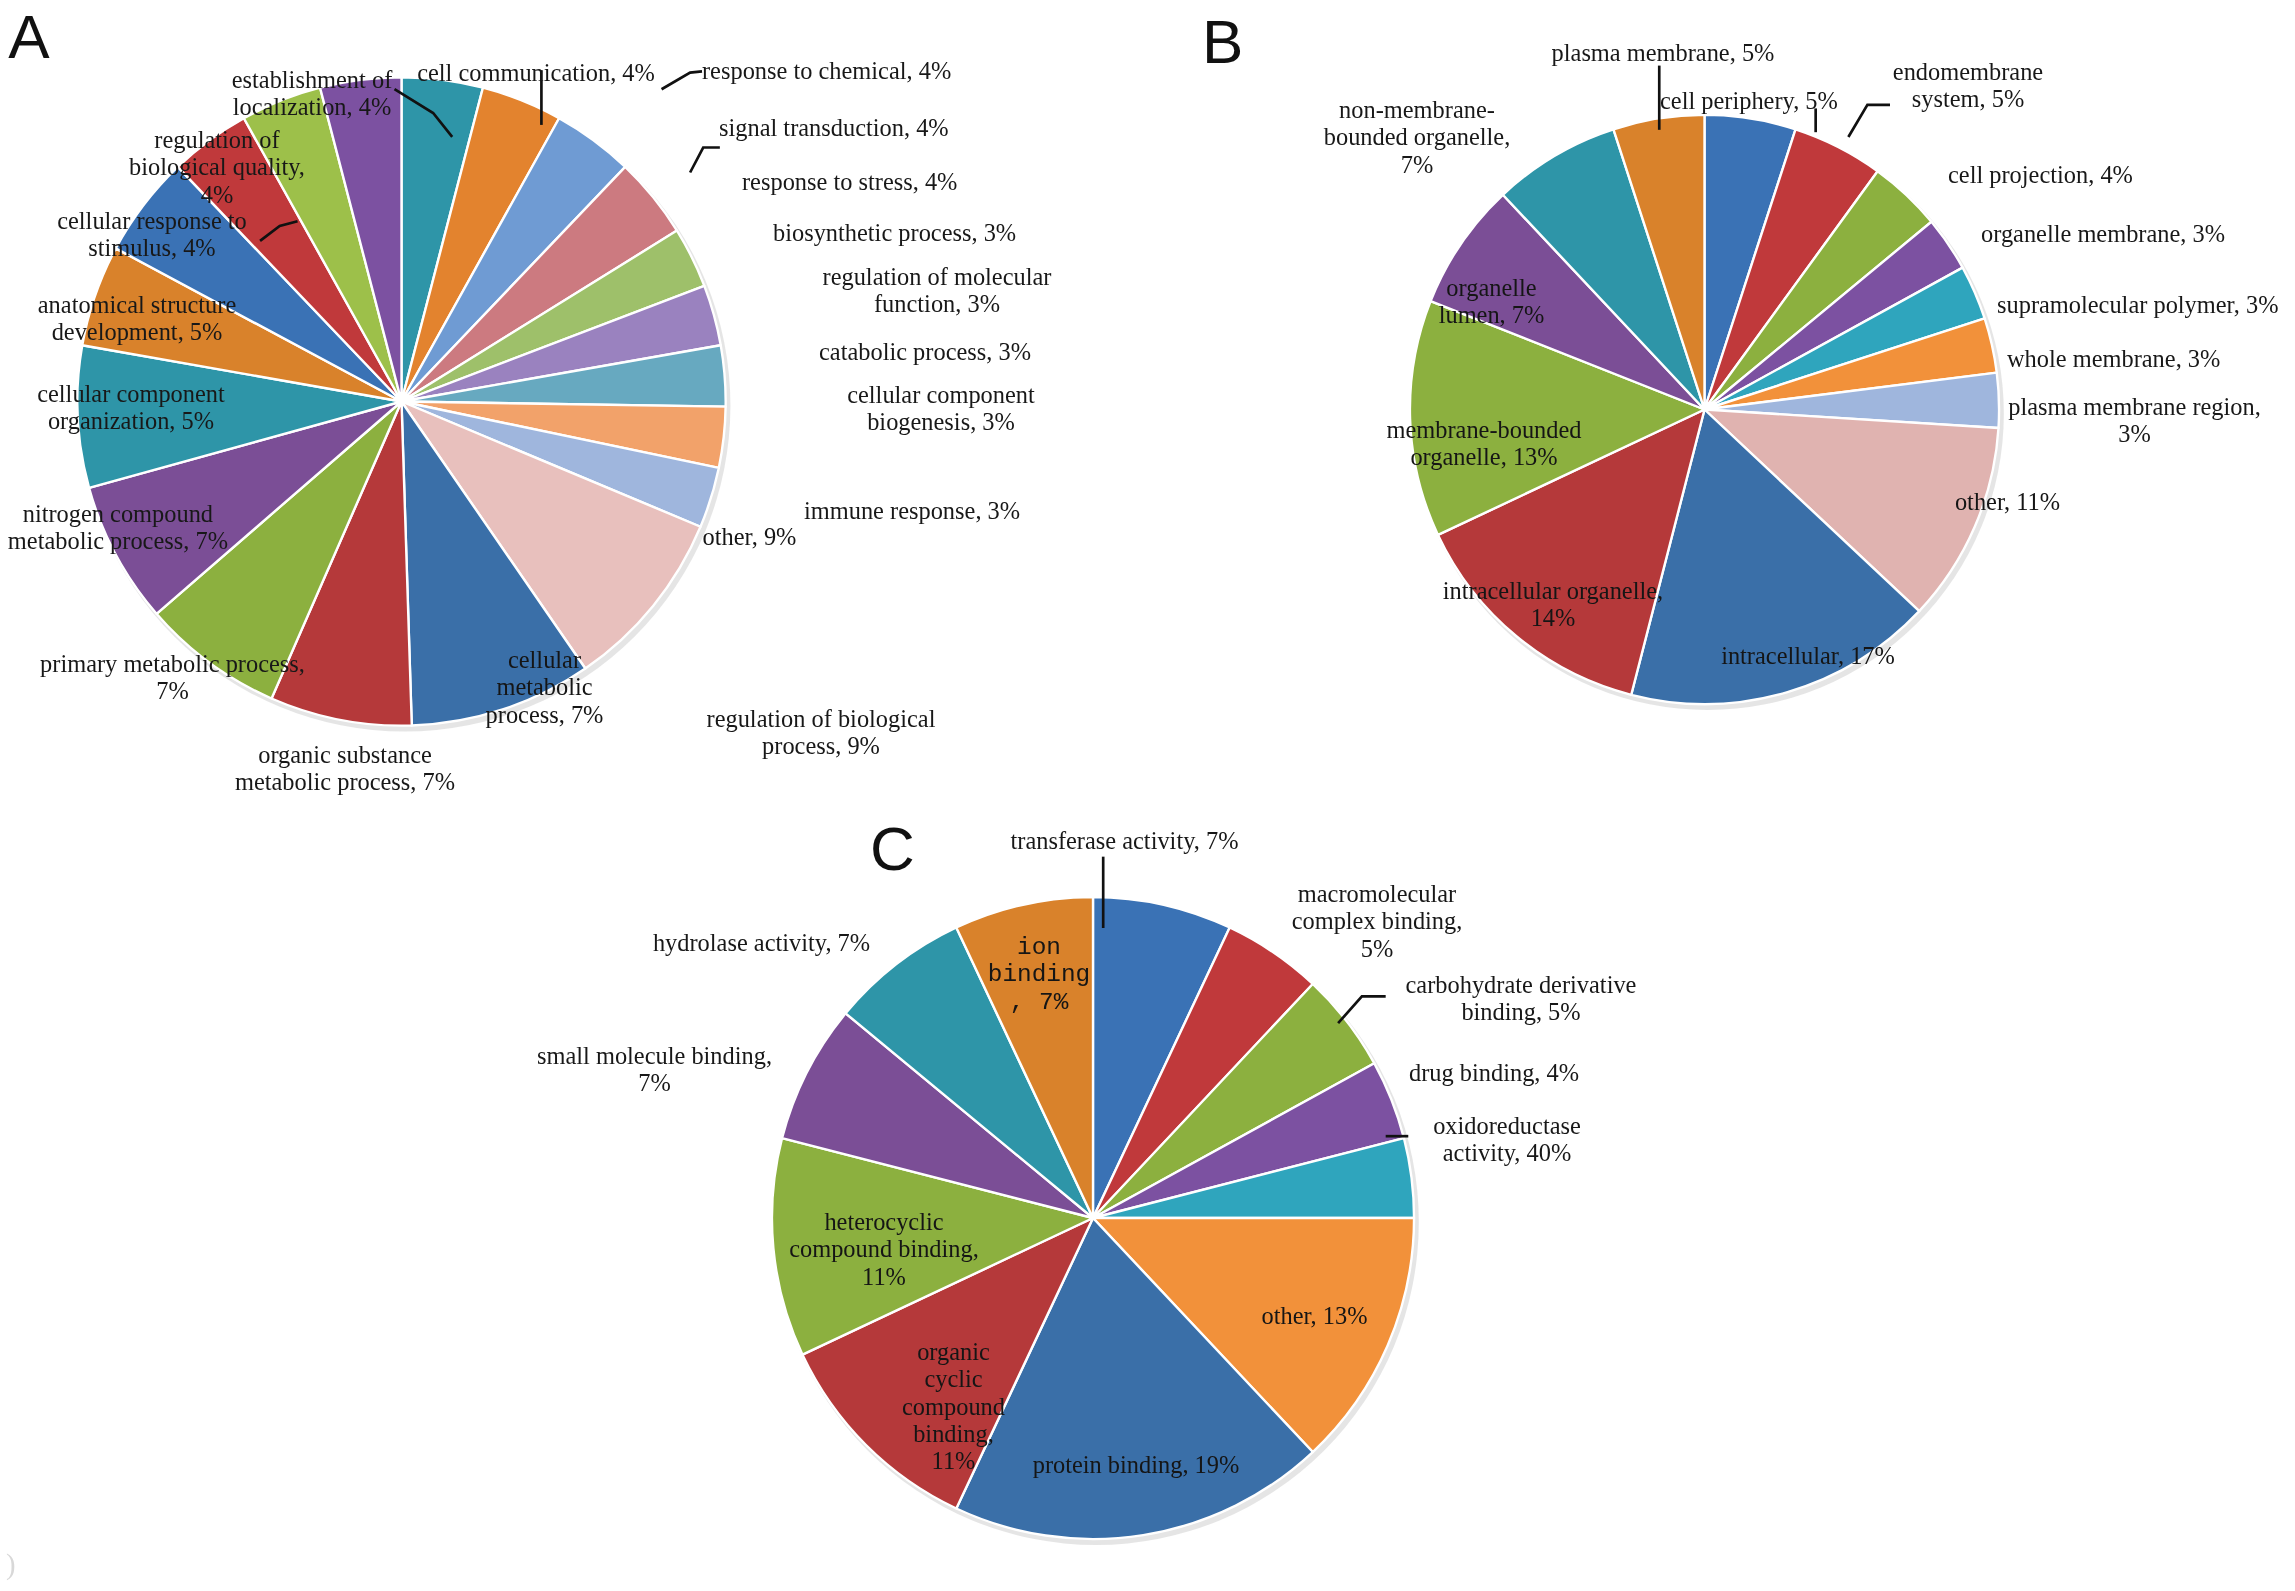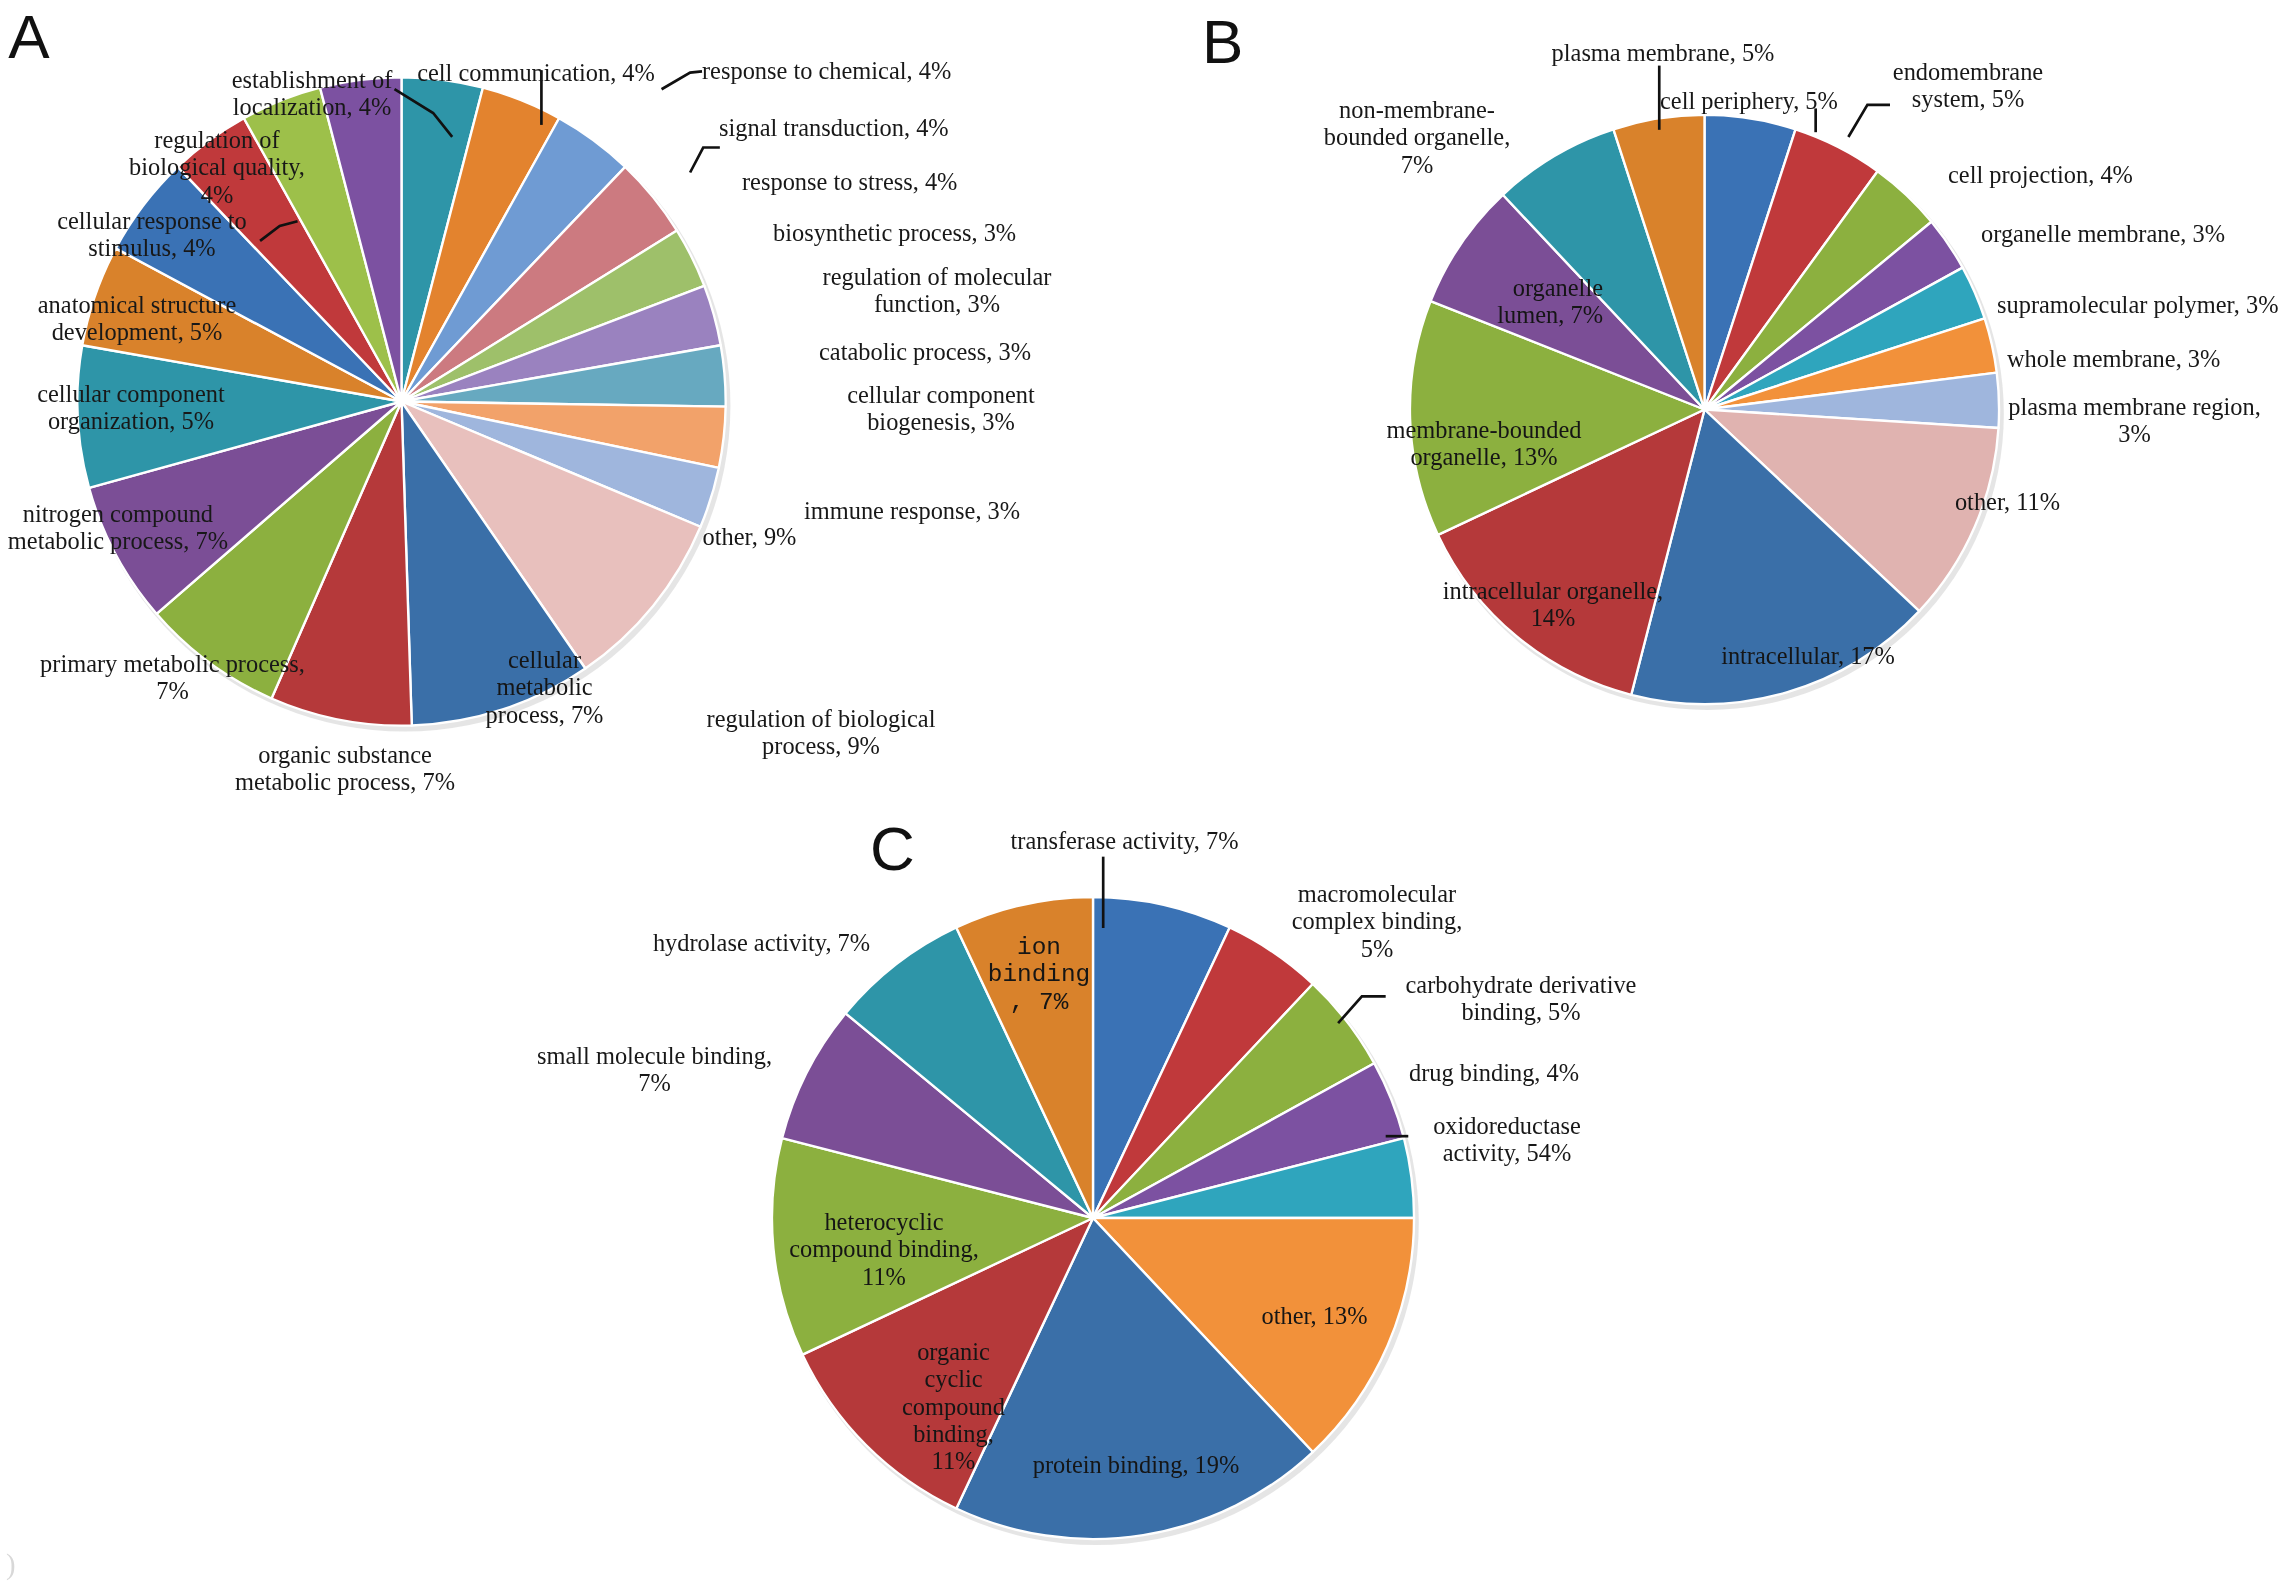--- a/index.html
+++ b/index.html
@@ -259,21 +259,21 @@
   <div class="lbl c inpie" style="left:1924px; top:488px; width:167px;">other, 11%</div>
 
   <div class="lbl c inpie" style="left:1689px; top:642px; width:238px;">intracellular, 17%</div>
 
   <div class="lbl c inpie" style="left:1428px; top:577px; width:250px;">intracellular organelle,
 14%</div>
 
   <div class="lbl c inpie" style="left:1362px; top:416px; width:244px;">membrane-bounded
 organelle, 13%</div>
 
-  <div class="lbl c inpie" style="left:1442px; top:274px; width:161px;text-align:right;">organelle
+  <div class="lbl c inpie" style="left:1411px; top:274px; width:161px;">organelle
 lumen, 7%</div>
 
   <div class="lbl c" style="left:1292px; top:96px; width:250px;">non-membrane-
 bounded organelle,
 7%</div>
 </div>
 
 <div class="panel">
   <div class="panel-letter" style="left:870px; top:818px;">C</div>
 
@@ -332,21 +332,21 @@
   <div class="lbl c" style="left:1273px; top:880px; width:208px;">macromolecular
 complex binding,
 5%</div>
 
   <div class="lbl c" style="left:1381px; top:971px; width:280px;">carbohydrate  derivative
 binding, 5%</div>
 
   <div class="lbl l" style="left:1409px; top:1059px; width:250px;">drug binding, 4%</div>
 
   <div class="lbl c" style="left:1403px; top:1112px; width:208px;">oxidoreductase
-activity, 54%</div>
+activity, 40%</div>
 
   <div class="lbl c inpie" style="left:1231px; top:1267px; width:167px;margin-top:35px;">other, 13%</div>
 
   <div class="lbl c inpie" style="left:999px; top:1451px; width:274px;">protein binding,  19%</div>
 
   <div class="lbl c inpie" style="left:885px; top:1338px; width:137px;">organic
 cyclic
 compound
 binding,
 11%</div>

